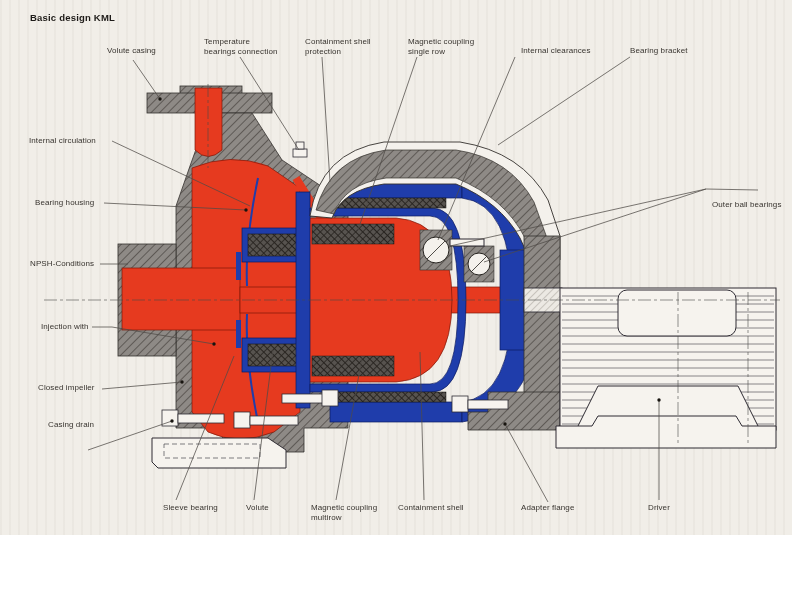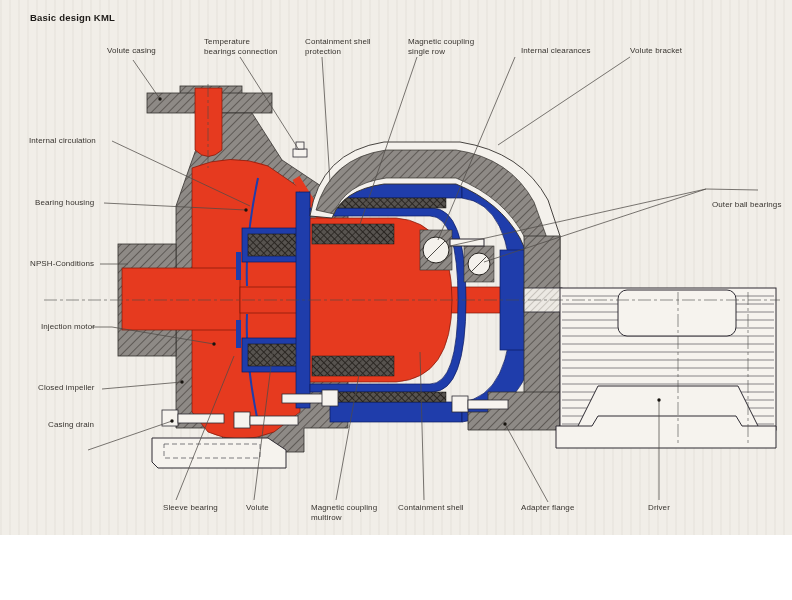--- a/index.html
+++ b/index.html
@@ -199,26 +199,26 @@
 <div class="ttl" style="left:30px;top:12px">Basic design KML</div>
 
 <div class="lbl" style="left:107px;top:46px">Volute casing</div>
 <div class="lbl" style="left:204px;top:37px">Temperature
 bearings connection</div>
 <div class="lbl" style="left:305px;top:37px">Containment shell
 protection</div>
 <div class="lbl" style="left:408px;top:37px">Magnetic coupling
 single row</div>
 <div class="lbl" style="left:521px;top:46px">Internal clearances</div>
-<div class="lbl" style="left:630px;top:46px">Volute bracket</div>
+<div class="lbl" style="left:630px;top:46px">Bearing bracket</div>
 <div class="lbl" style="left:712px;top:200px">Outer ball bearings</div>
 <div class="lbl" style="left:29px;top:136px">Internal circulation</div>
 <div class="lbl" style="left:35px;top:198px">Bearing housing</div>
 <div class="lbl" style="left:30px;top:259px">NPSH-Conditions</div>
-<div class="lbl" style="left:41px;top:322px">Injection motor</div>
+<div class="lbl" style="left:41px;top:322px">Injection with</div>
 <div class="lbl" style="left:38px;top:383px">Closed impeller</div>
 <div class="lbl" style="left:48px;top:420px">Casing drain</div>
 <div class="lbl" style="left:163px;top:503px">Sleeve bearing</div>
 <div class="lbl" style="left:246px;top:503px">Volute</div>
 <div class="lbl" style="left:311px;top:503px">Magnetic coupling
 multirow</div>
 <div class="lbl" style="left:398px;top:503px">Containment shell</div>
 <div class="lbl" style="left:521px;top:503px">Adapter flange</div>
 <div class="lbl" style="left:648px;top:503px">Driver</div>
 

